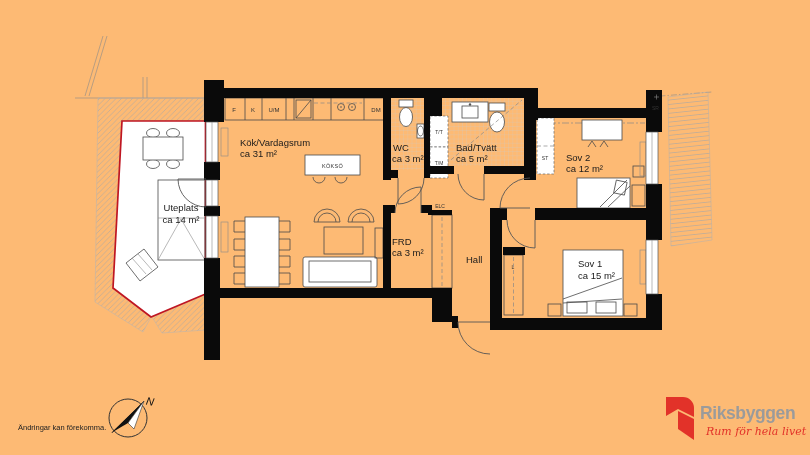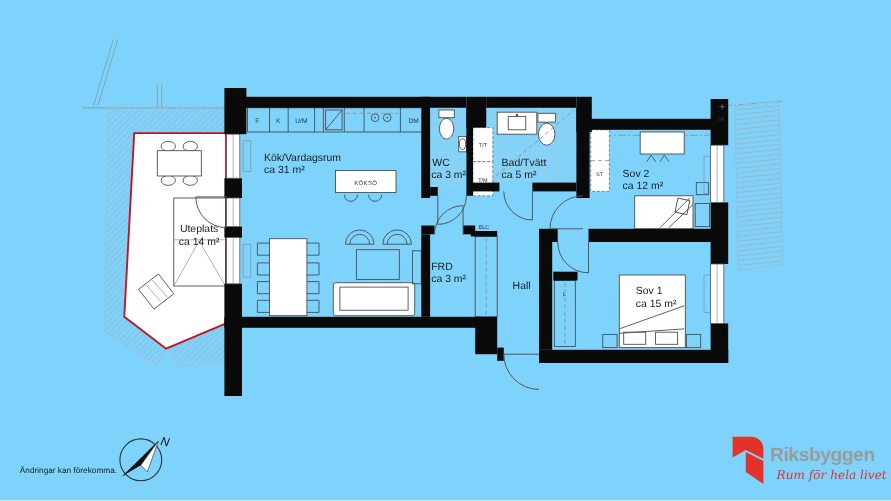--- a/index.html
+++ b/index.html
@@ -1,16 +1,16 @@
 <!DOCTYPE html>
 <html><head>
 <meta charset="utf-8">
 <style>
   html,body{margin:0;padding:0;background:#fff;}
-  .stage{width:810px;height:455px;position:relative;background:#7dd3fc;overflow:hidden;}
+  .stage{width:810px;height:455px;position:relative;background:#fdba74;overflow:hidden;}
   svg{display:block;}
   text{font-family:"Liberation Sans",sans-serif;fill:#1a1a1a;}
   .room-lbl{font-size:9.5px;}
   .tiny-lbl{font-size:6px;fill:#333;}
   .micro-lbl{font-size:5px;fill:#333;}
   .island-lbl{font-size:5.5px;letter-spacing:.3px;fill:#333;}
   .footer-lbl{font-size:7.5px;fill:#222;}
   .brand-lbl{font-size:17.5px;font-weight:bold;fill:#9b9b9b;letter-spacing:-.4px;}
   .tagline-lbl{font-family:"DejaVu Serif",serif;font-style:italic;font-size:11px;fill:#e23229;}
   .north-lbl{font-style:italic;font-size:11px;fill:#111;}

